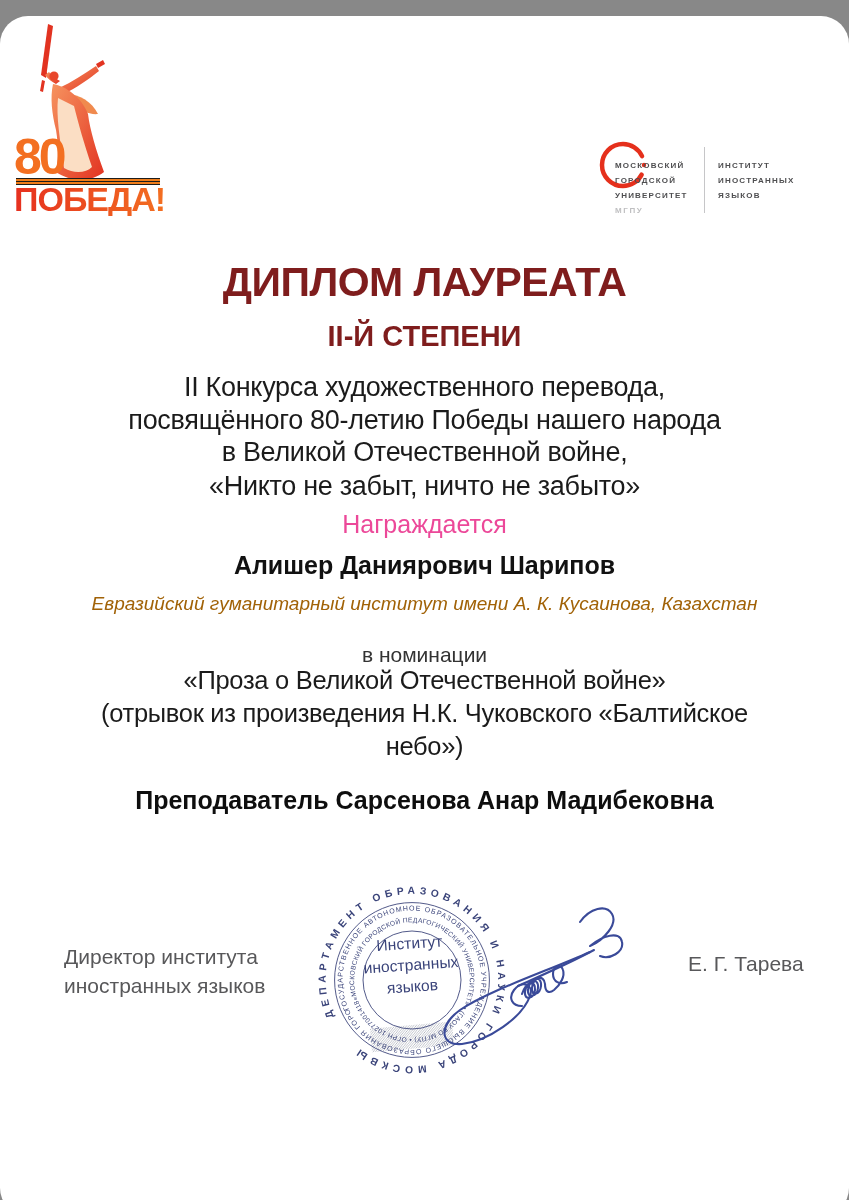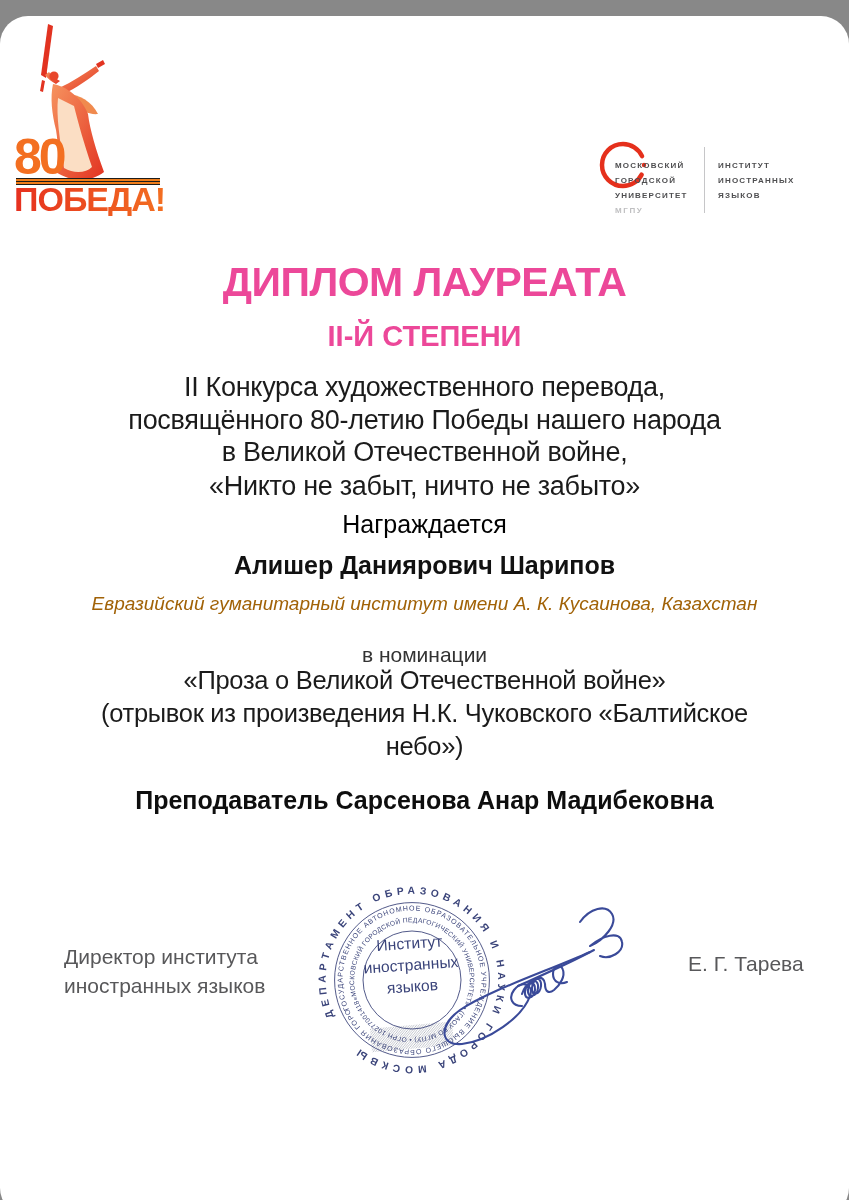--- a/index.html
+++ b/index.html
@@ -13,26 +13,26 @@
   #v80-num{left:14px;top:116px;font-size:50px;font-weight:800;letter-spacing:-3px;color:#f36f21;line-height:1;}
   #v80-ribbon{left:16px;top:162px;width:144px;height:7px;
     background:linear-gradient(to bottom,#1d1d1b 0 1.4px,#ef7d1b 1.4px 2.8px,#1d1d1b 2.8px 4.2px,#ef7d1b 4.2px 5.6px,#1d1d1b 5.6px 7px);}
   #v80-word{left:14px;top:166px;font-size:34px;font-weight:800;letter-spacing:-1px;line-height:1;
     background:linear-gradient(90deg,#e6301f,#f36f21);-webkit-background-clip:text;background-clip:text;color:transparent;}
   
   .ulog{font-size:8px;font-weight:bold;letter-spacing:1.2px;color:#4e4e50;line-height:1;white-space:nowrap;}
   .ulog-abbr{color:#bfbfc1;letter-spacing:1.6px;}
   #udivider{left:704px;top:131px;width:1px;height:66px;background:#c6c6c8;}
   
-  .red{color:#ec4899;}
+  .red{color:#7f1d1d;}
   #title1{top:246px;font-size:41px;font-weight:bold;letter-spacing:-0.5px;line-height:1;}
   #title2{top:306px;font-size:29px;font-weight:bold;line-height:1;}
   .body-line{font-size:27px;color:#1b1b1b;line-height:1;letter-spacing:-0.3px;}
   #cl1{top:358px;} #cl2{top:391px;} #cl3{top:423px;} #cl4{top:457px;}
-  #awlabel{top:496px;font-size:25px;color:#000000;line-height:1;}
+  #awlabel{top:496px;font-size:25px;color:#ec4899;line-height:1;}
   #awname{top:537px;font-size:25px;font-weight:bold;color:#111;line-height:1;}
   #awaff{top:578px;font-size:19px;font-style:italic;color:#a16207;line-height:1;}
   #nomlabel{top:628px;font-size:21px;color:#333;line-height:1;}
   .nom-line{font-size:25.5px;color:#1b1b1b;line-height:1;letter-spacing:-0.3px;}
   #nom1{top:652px;} #nom2{top:685px;} #nom3{top:718px;text-align:center;}
   #teacher{top:772px;font-size:25px;font-weight:bold;color:#0e0e0e;line-height:1;}
   
   .grayline{font-size:21px;color:#58585a;line-height:1;white-space:nowrap;}
   #dir1{left:64px;top:930px;} #dir2{left:64px;top:959px;}
   #signer{left:688px;top:937px;}

